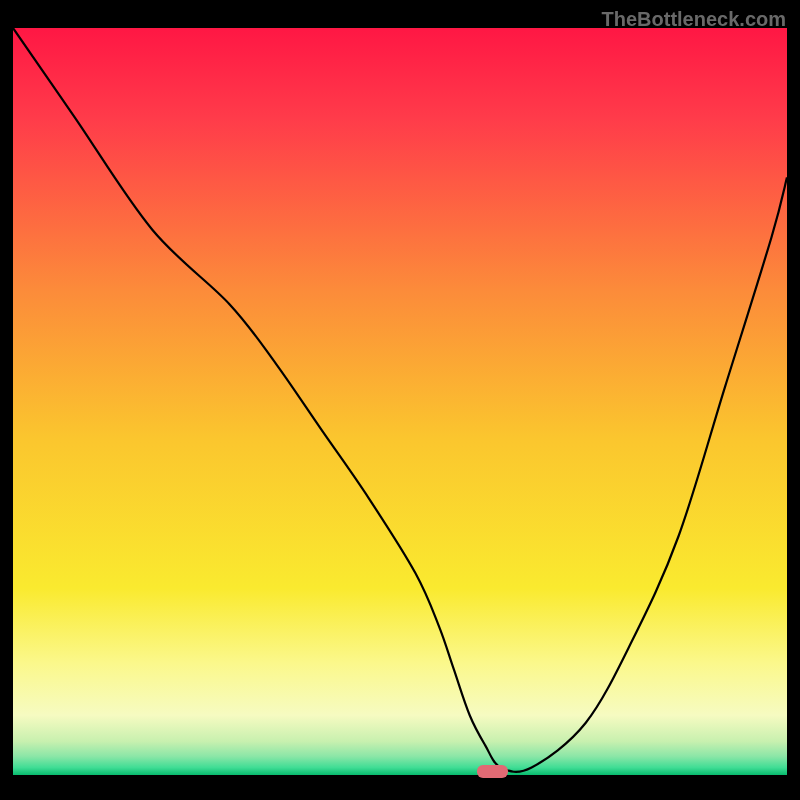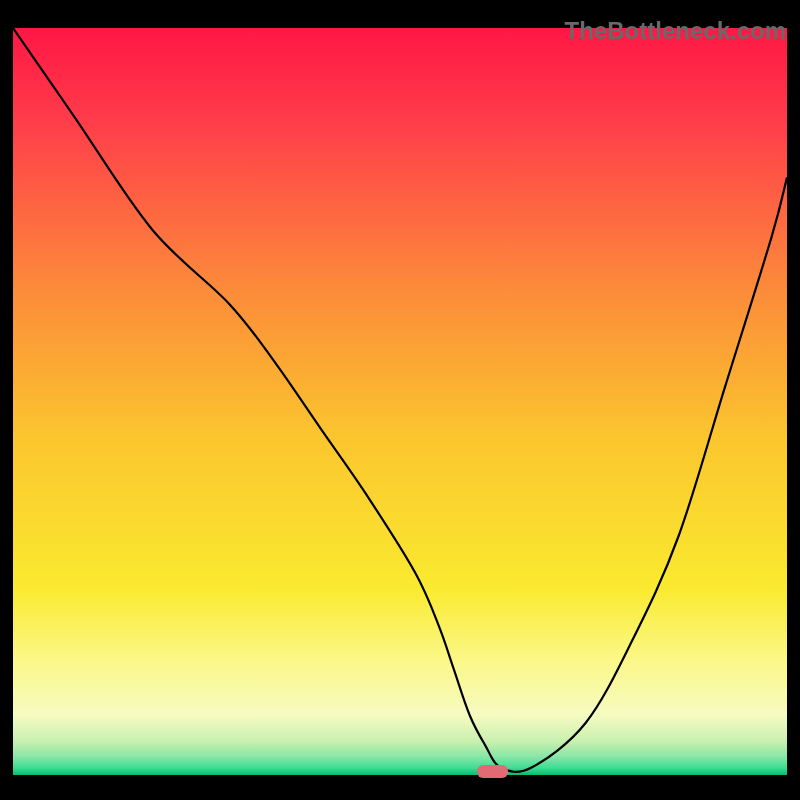--- a/index.html
+++ b/index.html
@@ -6,24 +6,24 @@
     margin: 0;
     padding: 0;
     width: 800px;
     height: 800px;
     background: #000000;
     position: relative;
     overflow: hidden;
   }
   .watermark {
     position: absolute;
-    top: 17px;
+    top: 8px;
     right: 14px;
     font-family: Arial, Helvetica, sans-serif;
-    font-size: 24px;
+    font-size: 20px;
     font-weight: bold;
     color: #696969;
     z-index: 10;
     margin-left: 8px;
   }
   .plot-wrapper {
     position: absolute;
     left: 13px;
     top: 28px;
     width: 774px;

